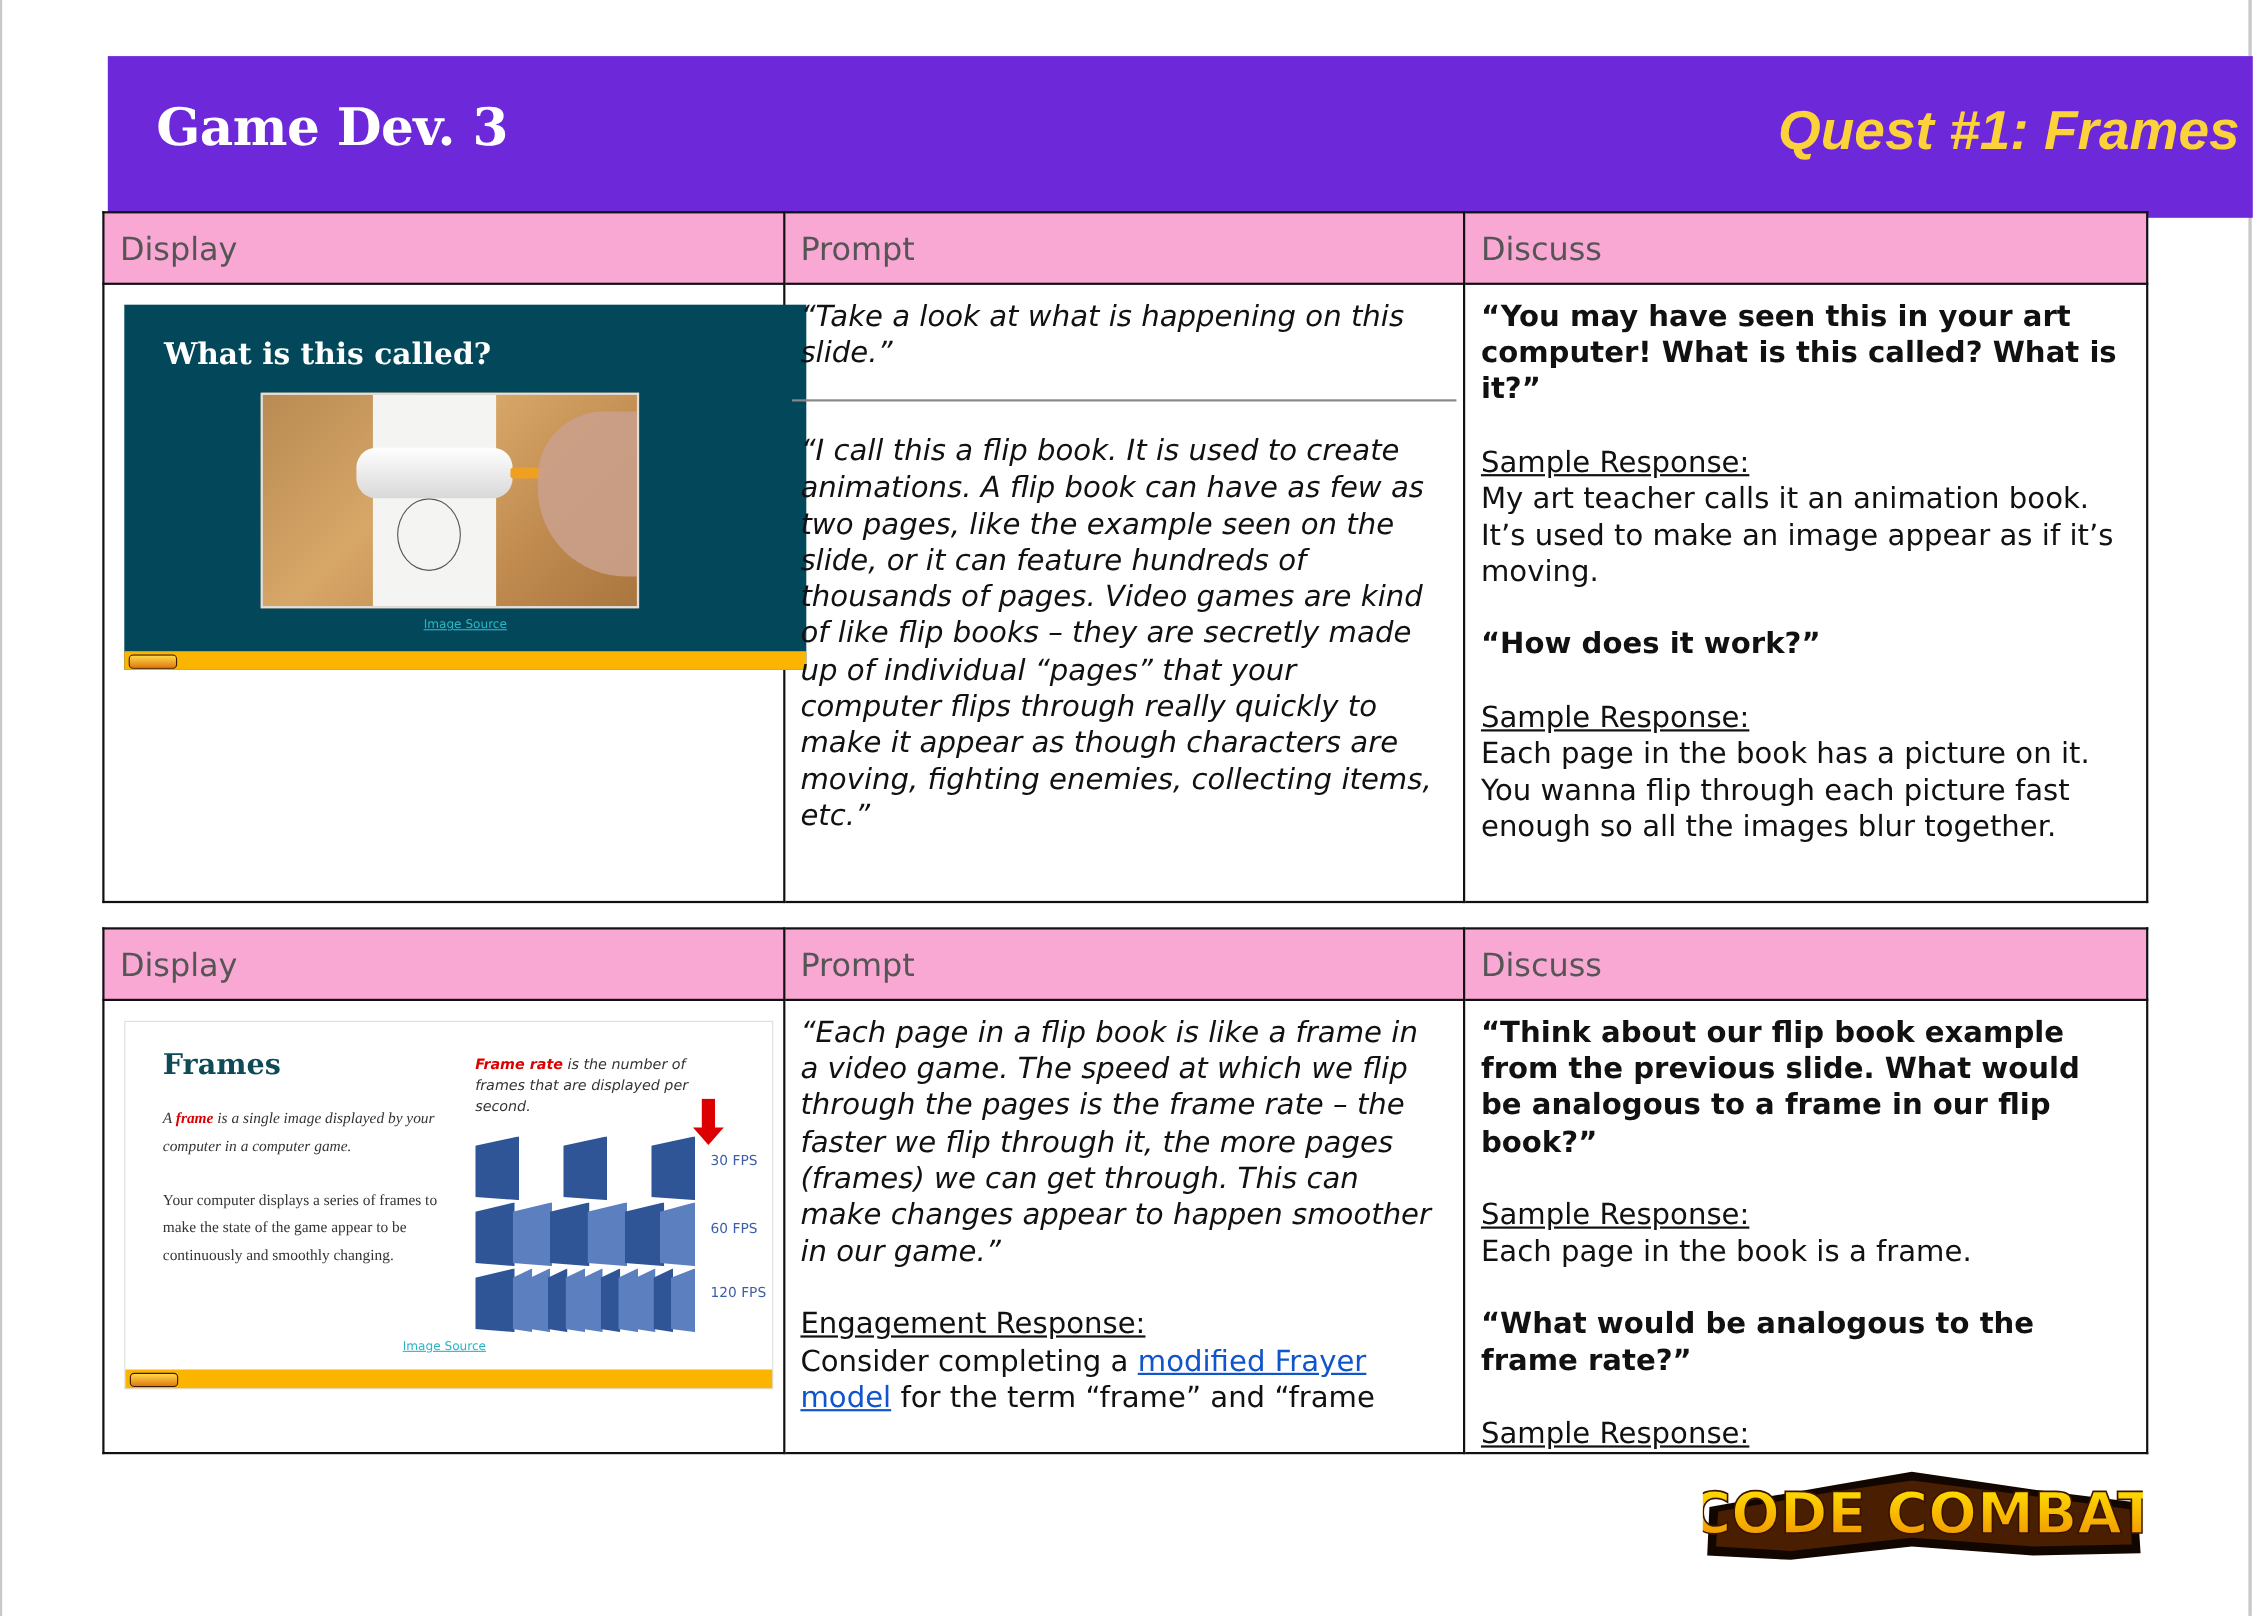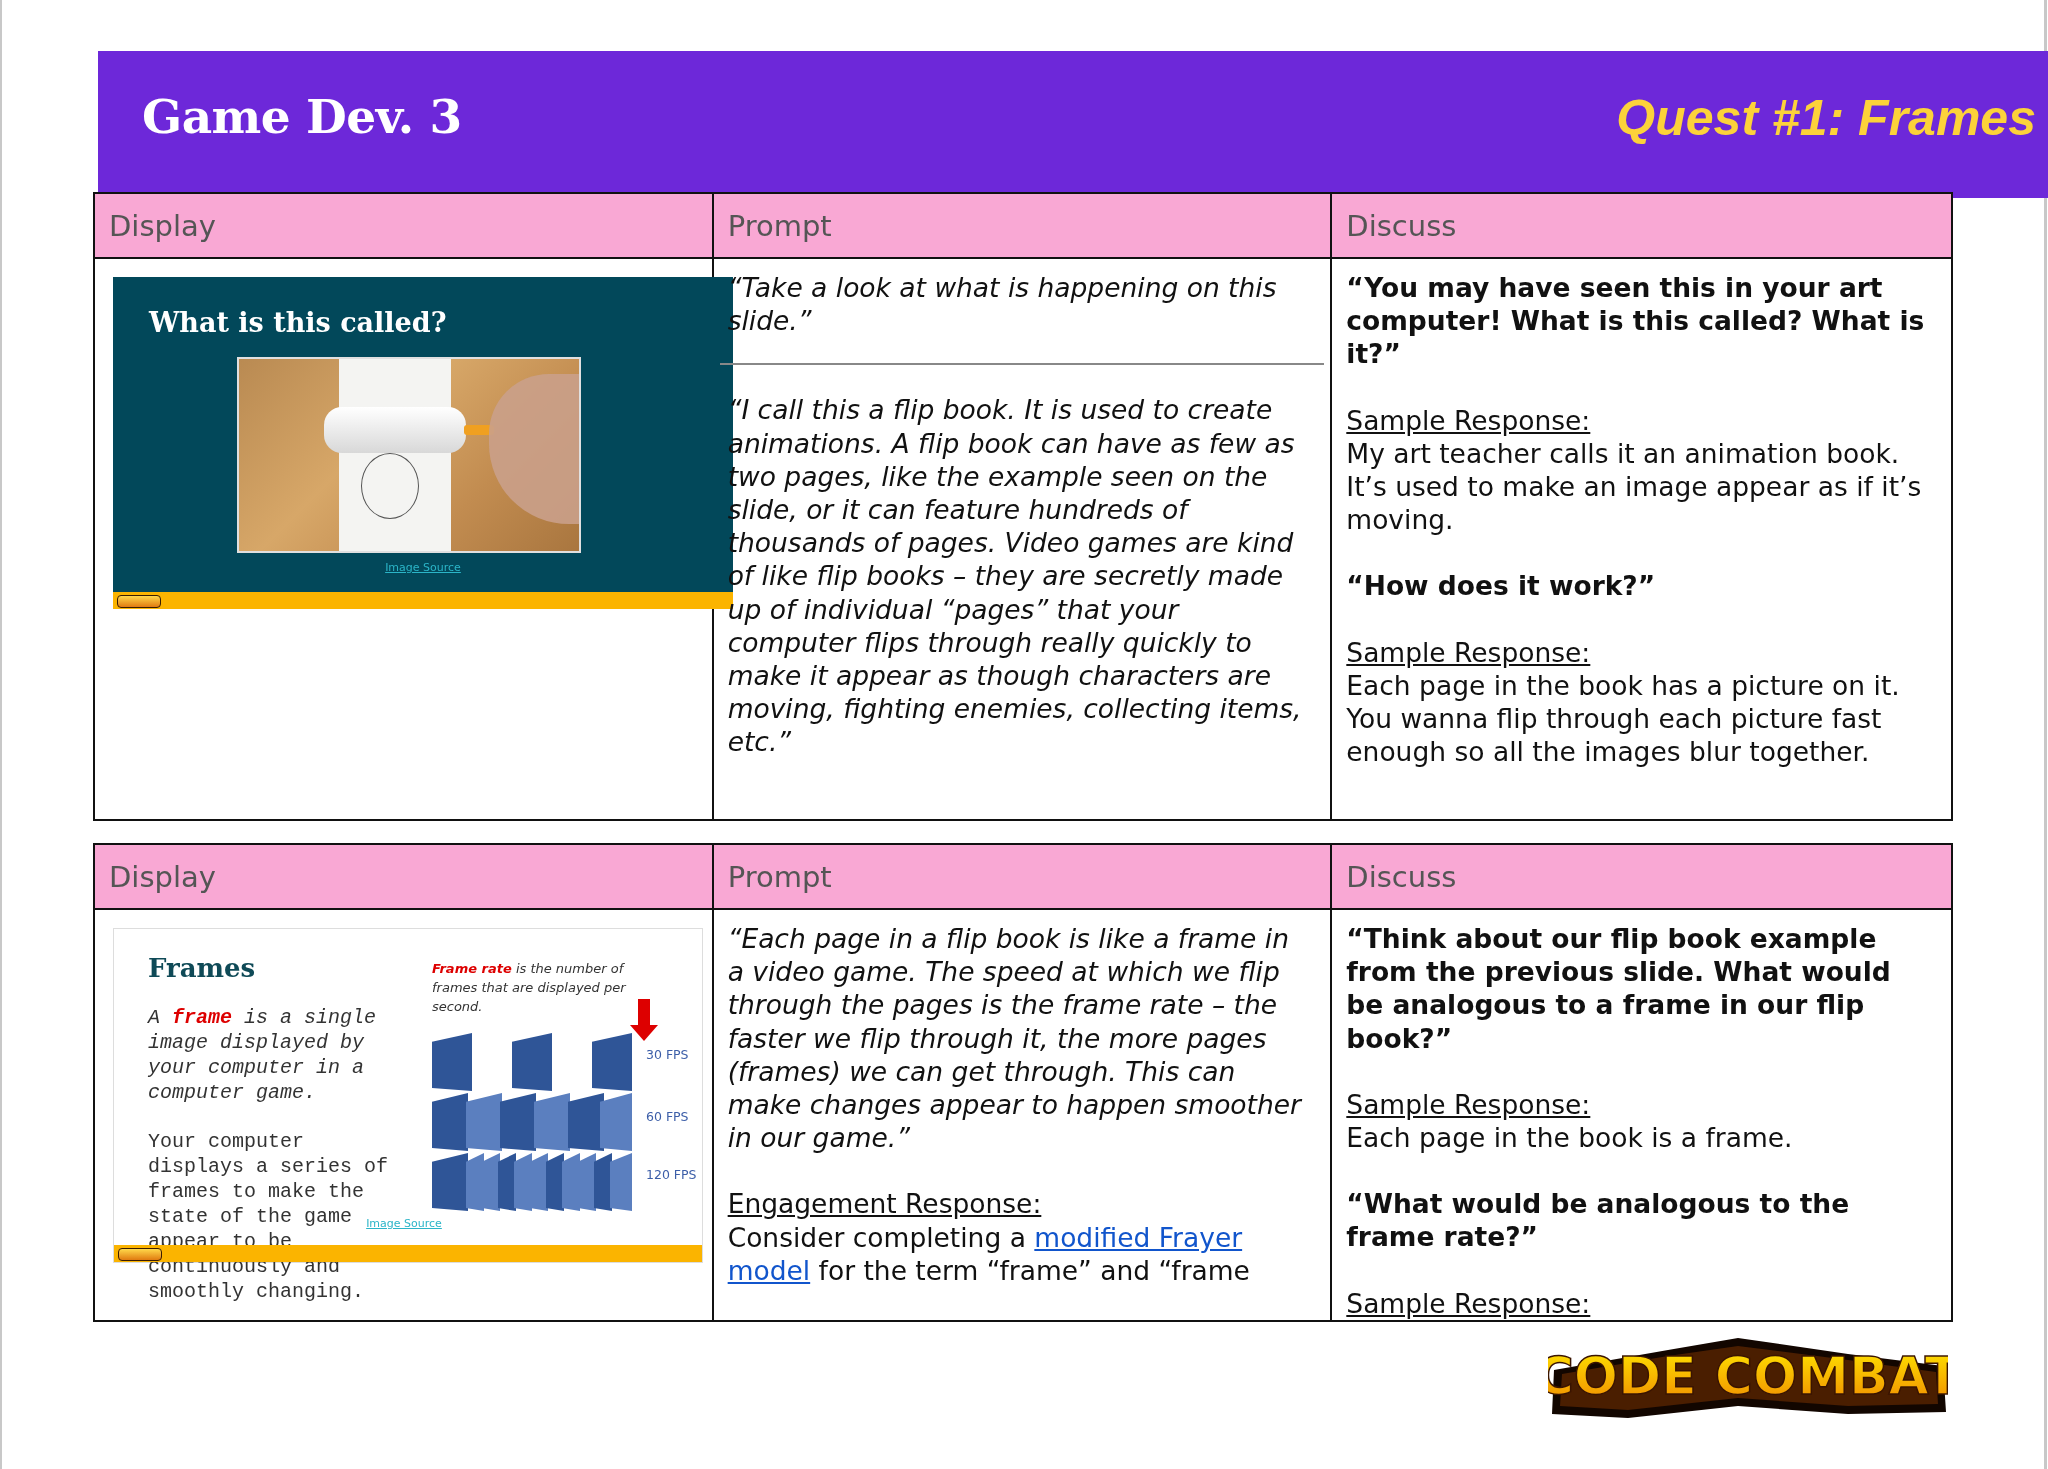--- a/index.html
+++ b/index.html
@@ -95,21 +95,21 @@
   .slide2 {
     position:absolute; left:18px; top:18px; width:590px; height:335px;
     background:#ffffff; border:1px solid #ddd; box-sizing:border-box;
   }
   .slide2-title {
     position:absolute; left:34px; top:24px;
     font-family:"DejaVu Serif", serif; font-weight:bold; font-size:26px; color:#0f4a57;
   }
   .slide2-def {
     position:absolute; left:34px; top:76px; width:250px;
-    font-family:Liberation Mono, monospace; font-size:20px; line-height:25px; color:#333;
+    font-family:Liberation Serif, serif; font-size:14px; line-height:25px; color:#333;
   }
   .slide2-def .it { font-style:italic; }
   .red { color:#dd0000; font-weight:bold; }
   .slide2-desc { margin-top:24px; }
   .slide2-rate {
     position:absolute; left:318px; top:30px; width:220px;
     font-family:"DejaVu Sans", sans-serif; font-style:italic; font-size:13px; line-height:19px; color:#333;
   }
   .down-arrow { position:absolute; left:530px; top:70px; width:0; height:0; }
   .down-arrow .shaft { position:absolute; left:-6px; top:0; width:12px; height:28px; background:#dd0000; }

